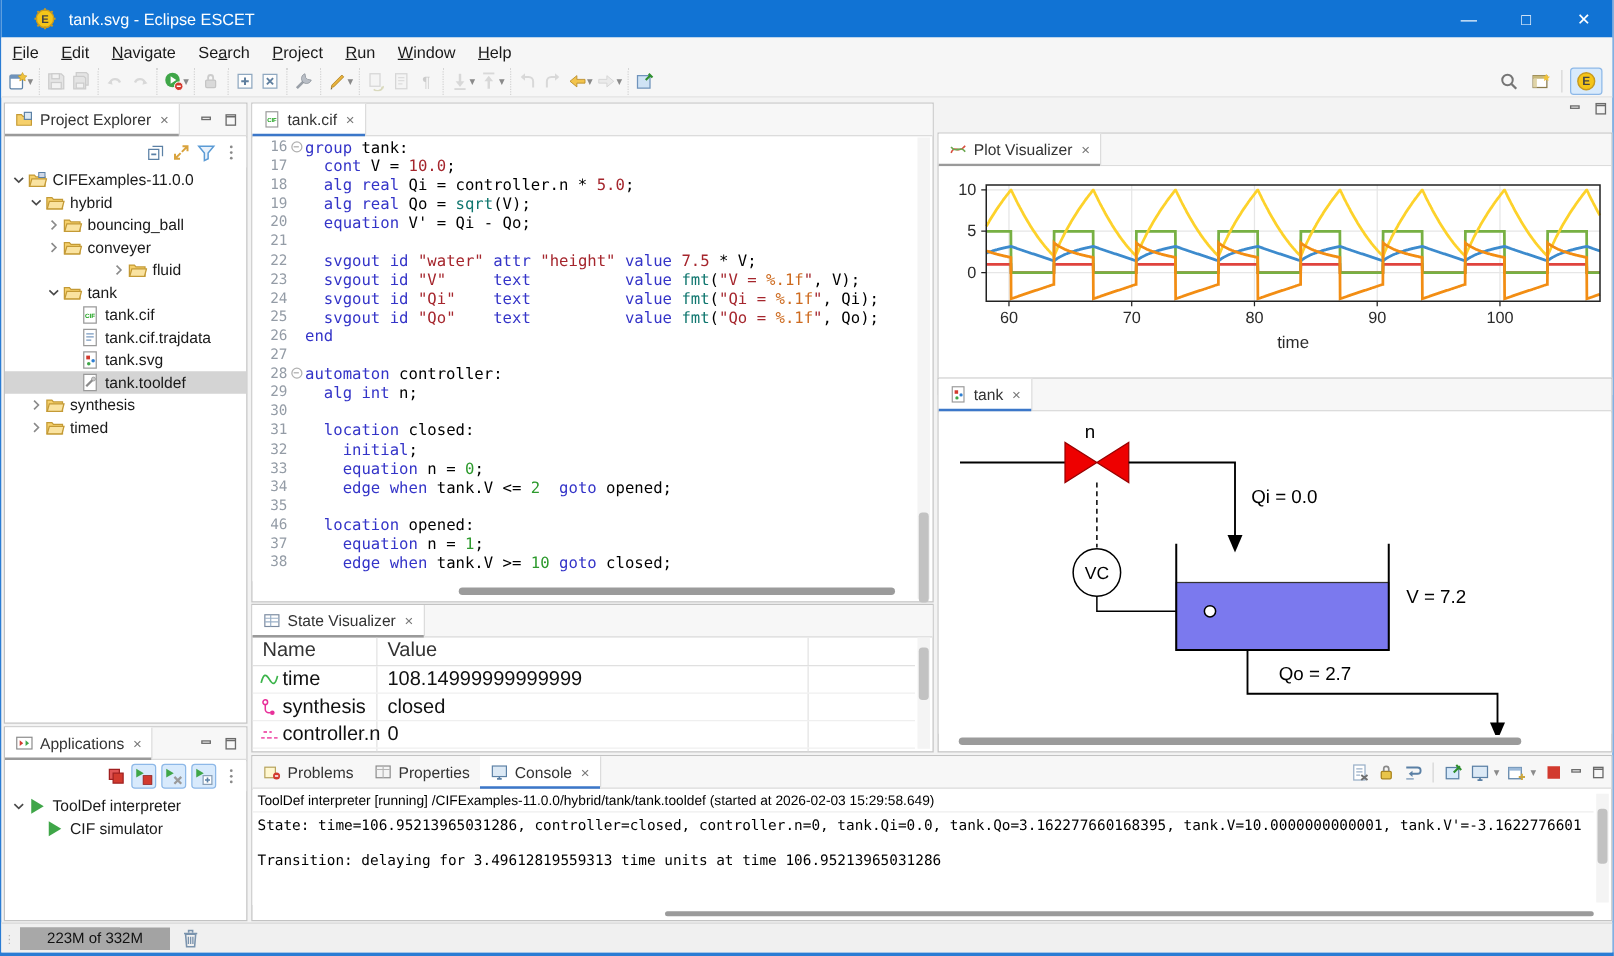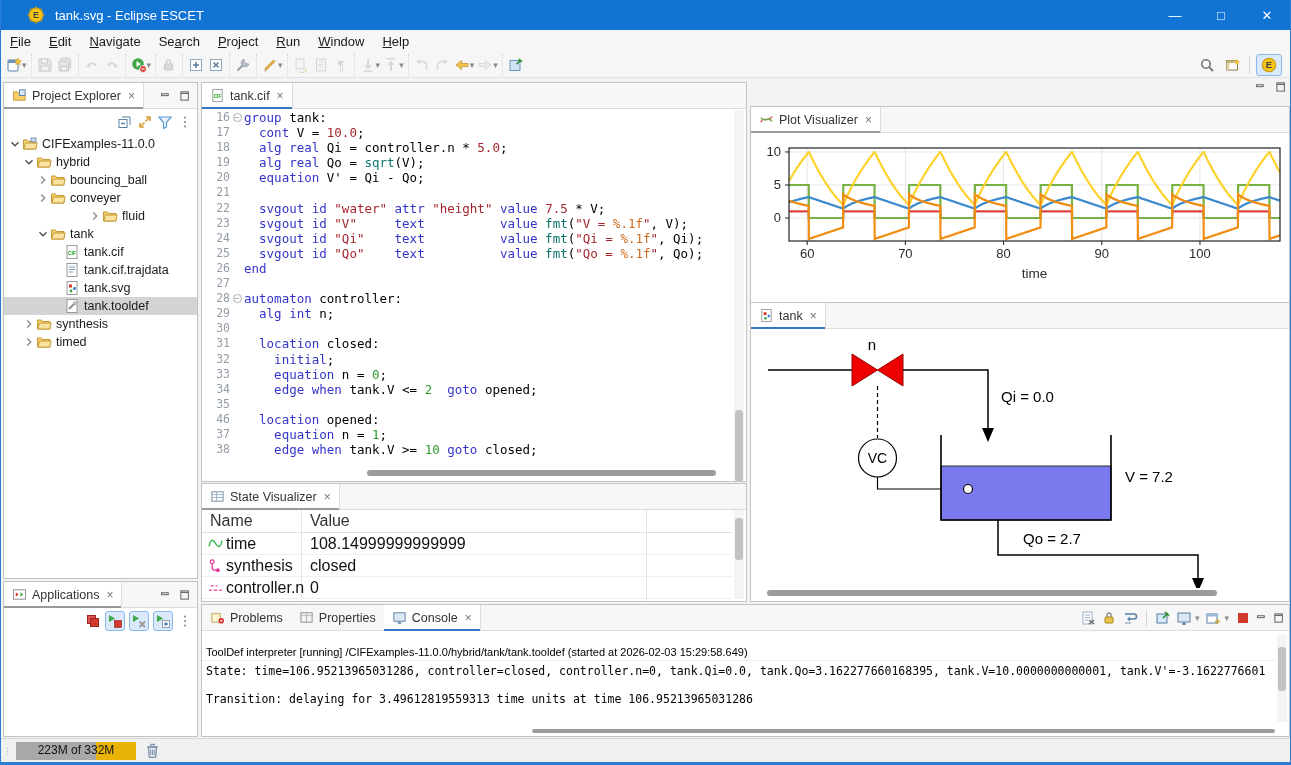--- a/index.html
+++ b/index.html
@@ -76,30 +76,30 @@
   .sv-ic svg { width:15px; height:15px; display:block; }
 
   
   .chart-wrap { position:absolute; left:0; top:26px; right:0; bottom:0; background:#fff; }
   .legend { position:absolute; left:50%; transform:translateX(-50%); top:182px; border:1px solid #9a9a9a; background:#fff; display:flex; align-items:center; gap:16px; padding:4px 12px; font-size:13px; color:#222; white-space:nowrap; }
   .lg-item { display:flex; align-items:center; gap:7px; }
   .lg-swatch { width:26px; height:3px; }
 
   
   .console-body { position:absolute; left:0; top:27px; right:14px; bottom:12px; background:#fff; overflow:hidden; }
-  .console-header { font-size:11px; color:#000; padding:14px 4px 2px 4px; border-bottom:1px solid #eee; white-space:nowrap; }
+  .console-header { font-size:11px; color:#000; padding:3px 4px 2px 4px; border-bottom:1px solid #eee; white-space:nowrap; }
   .console-lines { font-family:"DejaVu Sans Mono", monospace; font-size:11.5px; color:#000; padding:4px; line-height:1.15; }
   .console-lines div { white-space:pre; height:14px; }
   .console-tb { margin-left:auto; display:flex; align-items:center; gap:5px; padding-right:4px; }
   .console-tb .sep { width:1px; height:16px; background:#d5d5d5; margin:0 3px; }
 
   
   .heapbar { position:absolute; left:0; top:738px; width:100%; height:24px; background:#f0f0f0; border-top:1px solid #d8d8d8; display:flex; align-items:center; }
   .grip { color:#b5b5b5; font-size:9px; letter-spacing:-1px; margin-left:2px; }
-  .heap-box { position:relative; margin-left:5px; width:120px; height:18px; background:#eab308; font-size:12px; color:#111; }
+  .heap-box { position:relative; margin-left:5px; width:120px; height:18px; background:#a3a3a3; font-size:12px; color:#111; }
   .heap-fill { position:absolute; left:0; top:0; bottom:0; background:#a8a8a8; }
   .heap-text { position:absolute; left:0; right:0; top:1px; text-align:center; }
   .trash { margin-left:8px; } .trash svg { width:17px; height:17px; display:block; }
 </style>
 </head>
 <body>
 
 <div class="window">
 
   <div class="titlebar">
@@ -595,20 +595,44 @@
             <path d="M11 9 v4 M9 11 h4" stroke="#5b80a5" stroke-width="1.3"></path>
           </svg>
         </span>
         <span class="pt-icon">
           <svg viewBox="0 0 16 16">
             <circle cx="8" cy="3.5" r="1.1" fill="#8a8a8a"></circle>
             <circle cx="8" cy="8" r="1.1" fill="#8a8a8a"></circle>
             <circle cx="8" cy="12.5" r="1.1" fill="#8a8a8a"></circle>
           </svg>
         </span>
+      </div>
+    <div class="tree" id="app-tree" style="top:54px; bottom:0; overflow:hidden;">
+        <div class="tree-row" style="padding-left: 4px;">
+          <span class="tw">
+            <svg viewBox="0 0 16 16">
+              <path d="M4 6 L8 10 L12 6" stroke="#4a4a4a" fill="none" stroke-width="1.5"></path>
+            </svg>
+          </span>
+          <span class="ti">
+            <svg viewBox="0 0 16 16">
+              <path d="M3 2 L13 8 3 14z" fill="#3fa648"></path>
+            </svg>
+          </span>
+          <span>ToolDef interpreter</span>
+        </div>
+        <div class="tree-row" style="padding-left: 18px;">
+          <span class="tw"></span>
+          <span class="ti">
+            <svg viewBox="0 0 16 16">
+              <path d="M3 2 L13 8 3 14z" fill="#3fa648"></path>
+            </svg>
+          </span>
+          <span>CIF simulator</span>
+        </div>
       </div>
   </section>
 
   <section class="panel" id="editor" style="left:200px; top:82px; width:546px; height:400px;">
     <div class="tabstrip">
       <div class="vtab sel-blue">
         <span class="ticon">
             <svg viewBox="0 0 16 16">
               <rect x="3" y="1.5" width="10" height="13" fill="#fff" stroke="#9a9a9a"></rect>
               <text x="8" y="10.5" font-size="5" font-weight="bold" text-anchor="middle" fill="#18a018">CIF</text>

